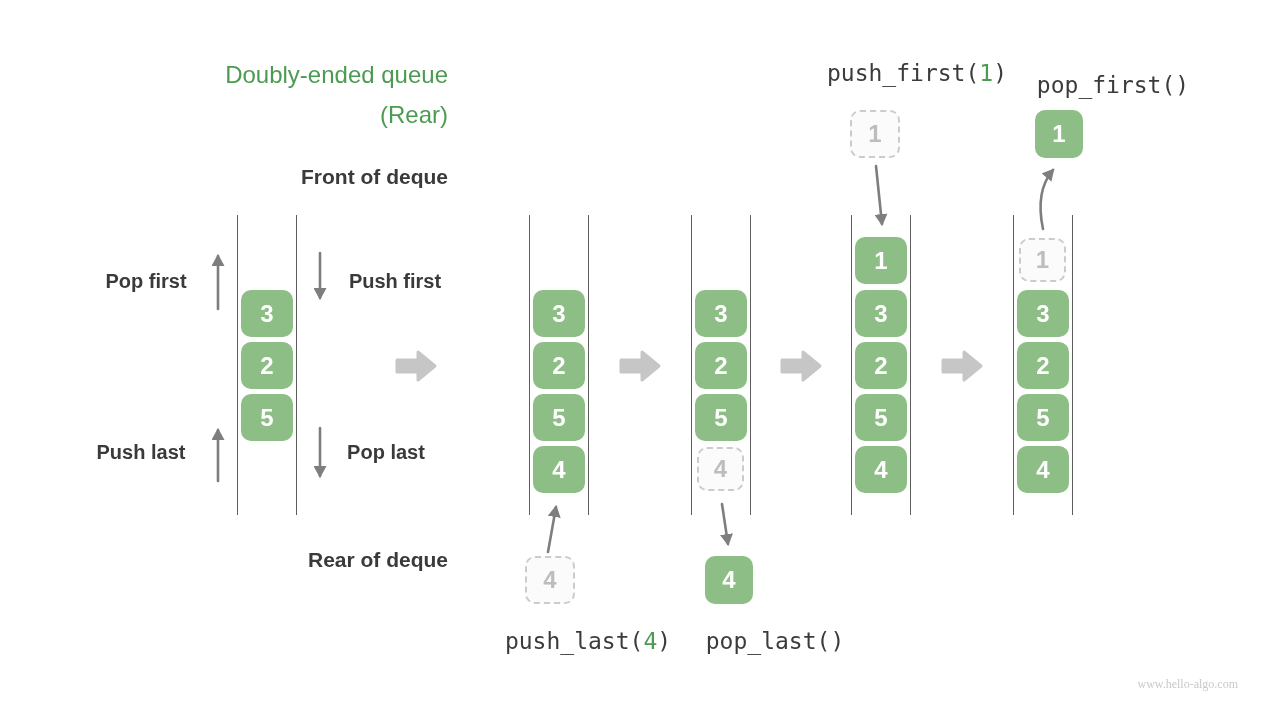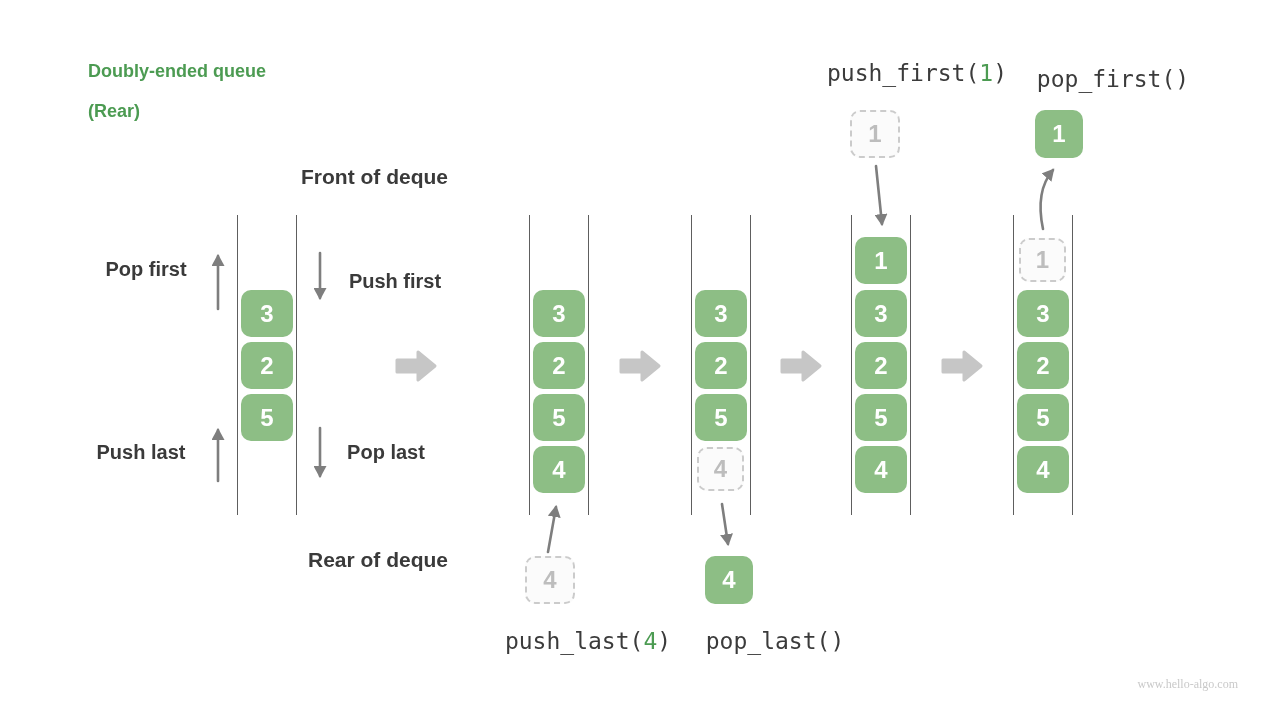--- a/index.html
+++ b/index.html
@@ -1,22 +1,22 @@
 <!DOCTYPE html>
 <html><head>
 <meta charset="utf-8">
 <style>
   html,body{margin:0;padding:0;background:#ffffff;}
   #canvas{
     position:relative;width:1280px;height:720px;background:#ffffff;overflow:hidden;
     font-family:"Liberation Sans",sans-serif;
   }
   .title-line{
-    position:absolute;left:88px;width:360px;text-align:left;
-    font-size:18px;font-weight:bold;color:#4c9b52;
+    position:absolute;left:88px;width:360px;text-align:right;
+    font-size:24px;font-weight:normal;color:#4c9b52;
   }
   .side-label{
     position:absolute;width:360px;left:88px;text-align:right;
     font-size:21px;font-weight:bold;color:#3a3a3a;
   }
   .op-dir-label{
     position:absolute;width:140px;text-align:center;
     font-size:20px;font-weight:bold;color:#3a3a3a;
   }
   .rails{
@@ -51,21 +51,21 @@
 <body>
 
 <div id="canvas">
 
   <div class="title-line" style="top:61px">Doubly-ended queue</div>
   <div class="title-line" style="top:101px">(Rear)</div>
 
   <div class="side-label" style="top:165px">Front of deque</div>
   <div class="side-label" style="top:548px">Rear of deque</div>
 
-  <div class="op-dir-label" style="left:76px;top:258px">Pop first</div>
+  <div class="op-dir-label" style="left:76px;top:270px">Pop first</div>
   <div class="op-dir-label" style="left:325px;top:270px">Push first</div>
   <div class="op-dir-label" style="left:71px;top:441px">Push last</div>
   <div class="op-dir-label" style="left:316px;top:441px">Pop last</div>
 
   <div class="rails" style="left:237px"></div>
   <div class="rails" style="left:529px"></div>
   <div class="rails" style="left:691px"></div>
   <div class="rails" style="left:851px"></div>
   <div class="rails" style="left:1013px"></div>
 
@@ -93,21 +93,21 @@
   <div class="cell ghost float-ghost" style="left:850px;top:110px">1</div>
 
   <div class="cell ghost" style="left:1019px;top:238px">1</div>
   <div class="cell" style="left:1017px;top:290px">3</div>
   <div class="cell" style="left:1017px;top:342px">2</div>
   <div class="cell" style="left:1017px;top:394px">5</div>
   <div class="cell" style="left:1017px;top:446px">4</div>
   <div class="cell float-solid" style="left:1035px;top:110px">1</div>
 
   <div class="code-label" style="left:917px;top:60px"><span>push_first(</span><span class="arg">1</span><span>)</span></div>
-  <div class="code-label" style="left:1113px;top:66px">pop_first()</div>
+  <div class="code-label" style="left:1113px;top:72px">pop_first()</div>
   <div class="code-label" style="left:588px;top:628px"><span>push_last(</span><span class="arg">4</span><span>)</span></div>
   <div class="code-label" style="left:775px;top:628px">pop_last()</div>
 
   <svg class="overlay" width="1280" height="720" viewBox="0 0 1280 720">
     <defs>
       <marker id="ah" markerUnits="userSpaceOnUse" markerWidth="13" markerHeight="13" refX="10" refY="6.5" orient="auto">
         <path d="M0,0 L12,6.5 L0,13 Z" fill="#7e7e7e"></path>
       </marker>
     </defs>
 

